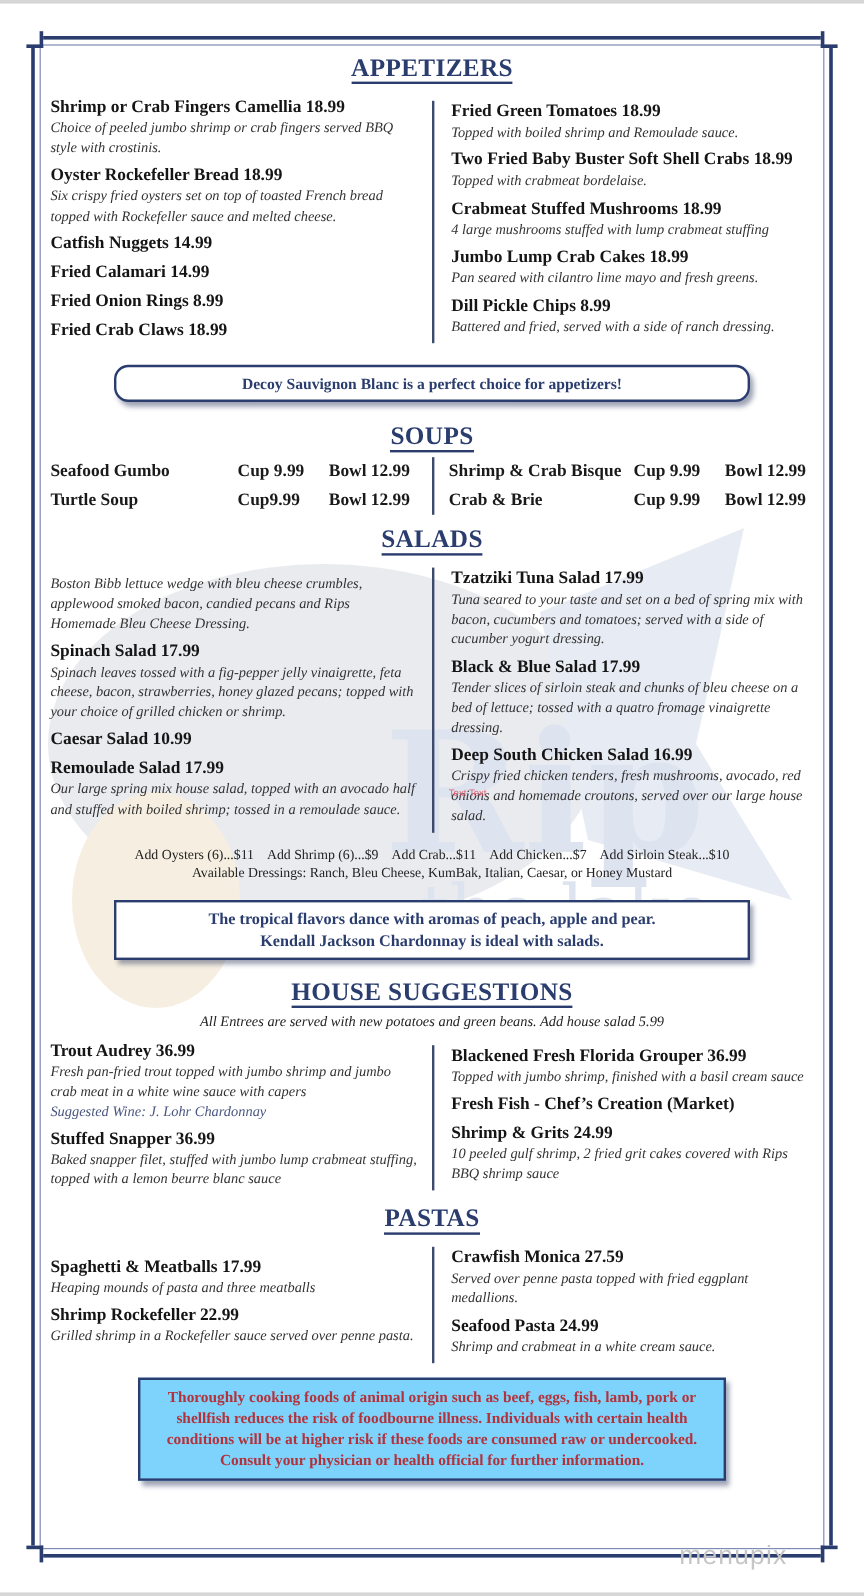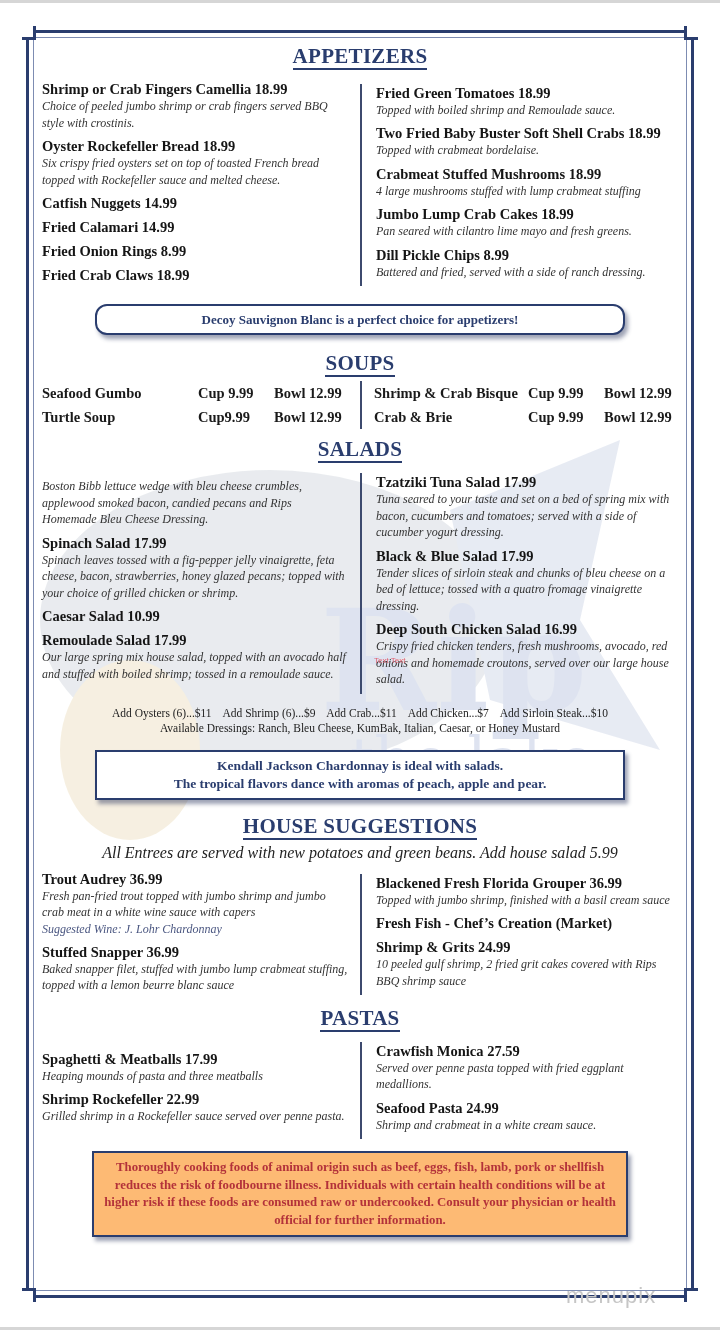--- a/index.html
+++ b/index.html
@@ -37,23 +37,23 @@
   .item-wine { font-style: italic; font-size: 12px; line-height: 16px; color: #4a5680; }
 
   .callout { margin: 0 auto; border: 2px solid #2a3d6e; box-shadow: 3px 4px 4px rgba(40,50,90,0.45); background: #fff; text-align: center; font-weight: bold; color: #2a3d6e; }
 
   .soup-row { display: flex; font-weight: bold; font-size: 14.5px; line-height: 24px; }
   .soup-name { flex: 1; }
   .soup-cup { width: 76px; }
   .soup-bowl { width: 74px; }
 
   .addons { text-align: center; font-size: 11.5px; line-height: 15px; color: #222; }
-  .note { text-align: center; font-style: italic; font-size: 16px; color: #222; }
-
-  .warning { margin: 0 auto; width: 536px; border: 2px solid #2a3d6e; box-shadow: 3px 4px 4px rgba(40,50,90,0.45); background:#fdba74; text-align: center; font-weight: bold; color: #b3323a; font-size: 12.8px; line-height: 17.5px; padding: 6px 8px; }
+  .note { text-align: center; font-style: italic; font-size: 12px; color: #222; }
+
+  .warning { margin: 0 auto; width: 490px; border: 2px solid #2a3d6e; box-shadow: 3px 4px 4px rgba(40,50,90,0.45); background:#7dd3fc; text-align: center; font-weight: bold; color: #b3323a; font-size: 12.8px; line-height: 17.5px; padding: 6px 8px; }
 
   .brand-mark { position: absolute; left: 566px; top: 1283px; font-family: "Liberation Sans", sans-serif; font-size: 22px; color: #c6c6c6; letter-spacing: 1px; }
   .tag-glyph { position: absolute; left: 374px; top: 657px; font-family: "Liberation Sans", sans-serif; font-size: 8px; color: #e06070; line-height: 7px; }
 </style>
 </head>
 <body>
 
 <div class="top-rule"></div>
 <div class="bottom-rule"></div>
 
@@ -187,22 +187,22 @@
         </div>
     </div>
   </div>
 
   <div class="addons" style="margin-top:12px;">
     <div style="white-space:pre;">Add Oysters (6)...$11    Add Shrimp (6)...$9    Add Crab...$11    Add Chicken...$7    Add Sirloin Steak...$10</div>
     <div>Available Dressings:  Ranch, Bleu Cheese, KumBak, Italian, Caesar, or Honey Mustard</div>
   </div>
 
   <div class="callout" style="width:530px;margin-top:14px;padding:5px 0;font-size:13.5px;line-height:18px;">
+    <div>The tropical flavors dance with aromas of peach, apple and pear.</div>
     <div>Kendall Jackson Chardonnay is ideal with salads.</div>
-    <div>The tropical flavors dance with aromas of peach, apple and pear.</div>
   </div>
 
   <div class="section-title" style="margin-top:14px;height:28px;"><span>HOUSE SUGGESTIONS</span></div>
   <div class="note" style="margin-top:2px;">All Entrees are served with new potatoes and green beans.  Add house salad   5.99</div>
   <div class="cols" style="margin-top:8px;">
     <div class="col left">
       <div class="item">
         <div class="item-name">Trout Audrey  36.99</div>
         <div class="item-desc">Fresh pan-fried trout topped with jumbo shrimp and jumbo crab meat in a white wine sauce with capers</div>
         <div class="item-wine">Suggested Wine:  J. Lohr Chardonnay</div>

